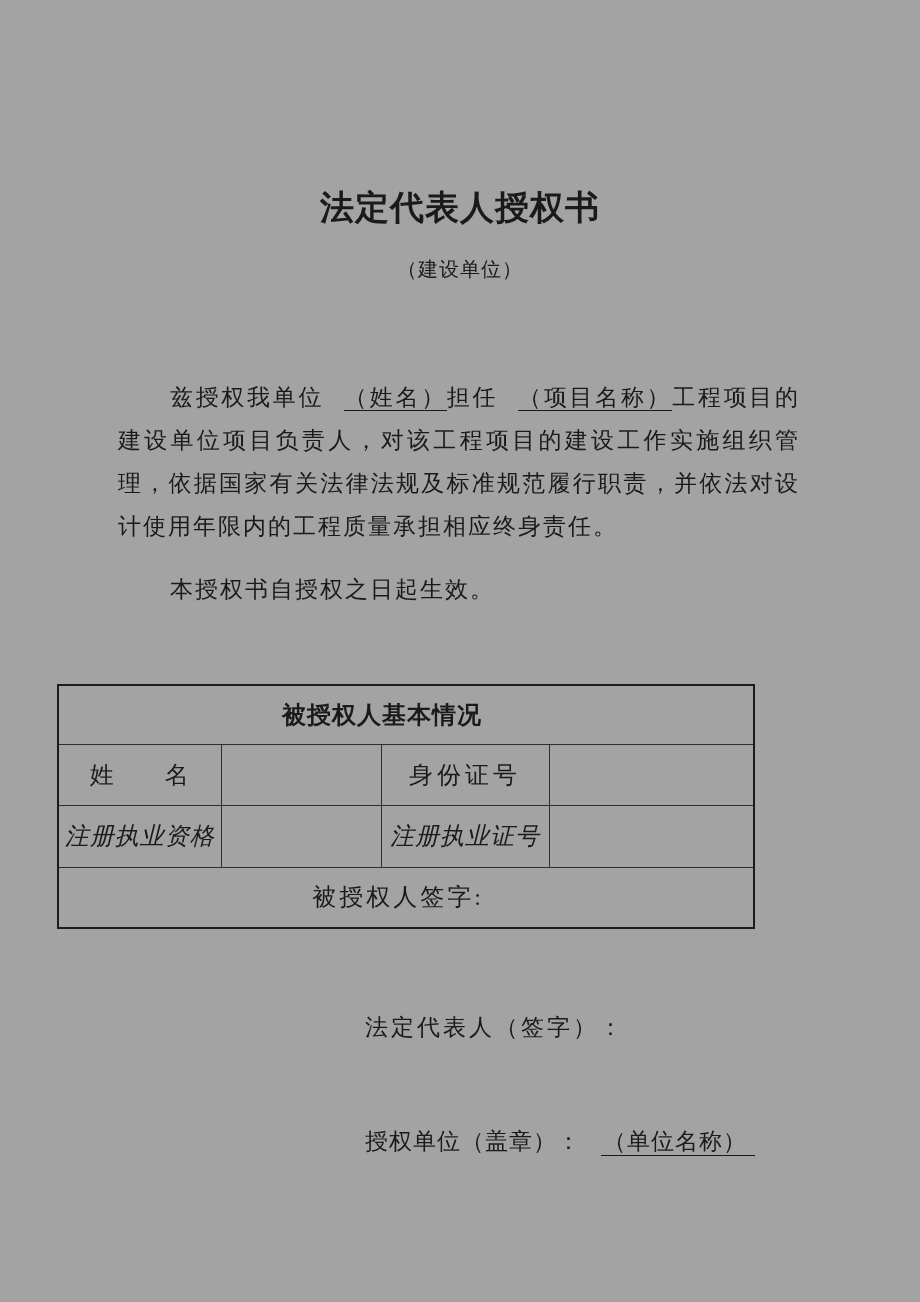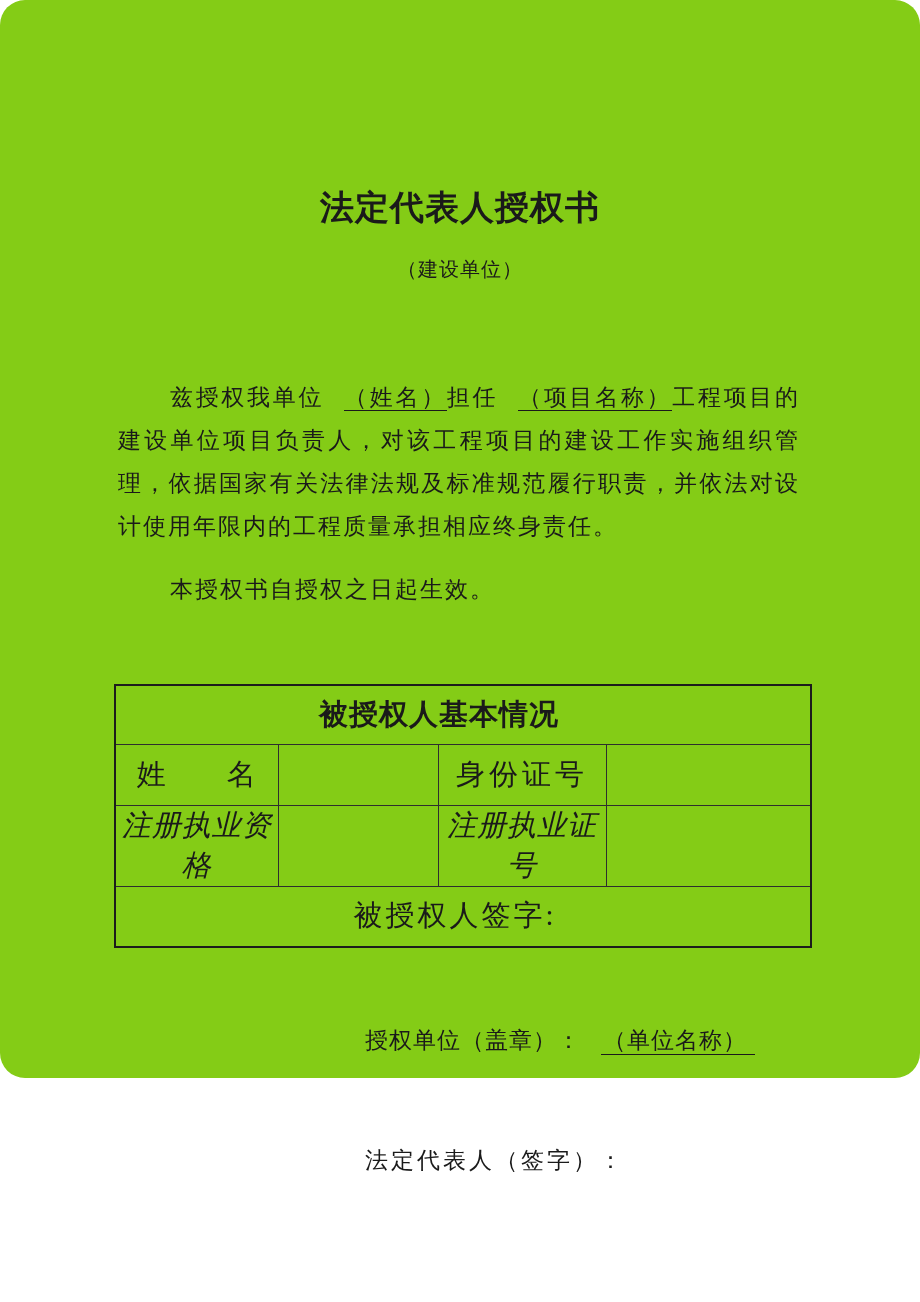--- a/index.html
+++ b/index.html
@@ -1,21 +1,21 @@
 <!DOCTYPE html>
 <html><head>
 <meta charset="utf-8">
 <style>
   * { margin: 0; padding: 0; box-sizing: border-box; }
   html, body { width: 920px; height: 1302px; background: #ffffff; overflow: hidden; }
   body {
     font-family: "Liberation Serif", "DejaVu Serif", serif;
     color: #1a1a1a;
   }
-  .page { position: relative; width: 920px; height: 1078px; background: #84cc16; border-radius: 25px; }
+  .page { position: relative; width: 920px; height: 1302px; background: #a3a3a3; }
 
   .doc-title {
     padding-top: 186px;
     text-align: center;
     font-size: 34px;
     font-weight: bold;
     line-height: 44px;
     letter-spacing: 1px;
   }
   .doc-subtitle {
@@ -40,25 +40,25 @@
   .para2 {
     margin-top: 20px;
     text-indent: 52px;
   }
   .blank-underline {
     border-bottom: 1px solid #1a1a1a;
     margin-left: 20px;
   }
 
   table.info-table {
-    margin: 73px 0 0 114px;
+    margin: 73px 0 0 57px;
     width: 696px;
     border-collapse: collapse;
     table-layout: fixed;
-    font-size: 29px;
+    font-size: 24px;
   }
   table.info-table td {
     border: 1px solid #2e2e2e;
     text-align: center;
     vertical-align: middle;
     overflow: hidden;
   }
   table.info-table { border: 2px solid #1c1c1c; }
   tr.t-header { height: 59px; }
   tr.t-row1   { height: 61px; }
@@ -123,17 +123,17 @@
       <td></td>
       <td class="label-cell">注册执业证号</td>
       <td></td>
     </tr>
     <tr class="t-footer">
       <td colspan="4" class="signature-cell">被授权人签字:</td>
     </tr>
   </tbody>
     </table>
 
+  <div class="sig-line sig-rep"><span>法定代表人（签字）：</span></div>
+
   <div class="sig-line sig-unit"><span>授权单位（盖章）：</span><span class="blank-underline">（单位名称）</span></div>
-
-  <div class="sig-line sig-rep"><span>法定代表人（签字）：</span></div>
 
 </div>
 
 </body></html>

